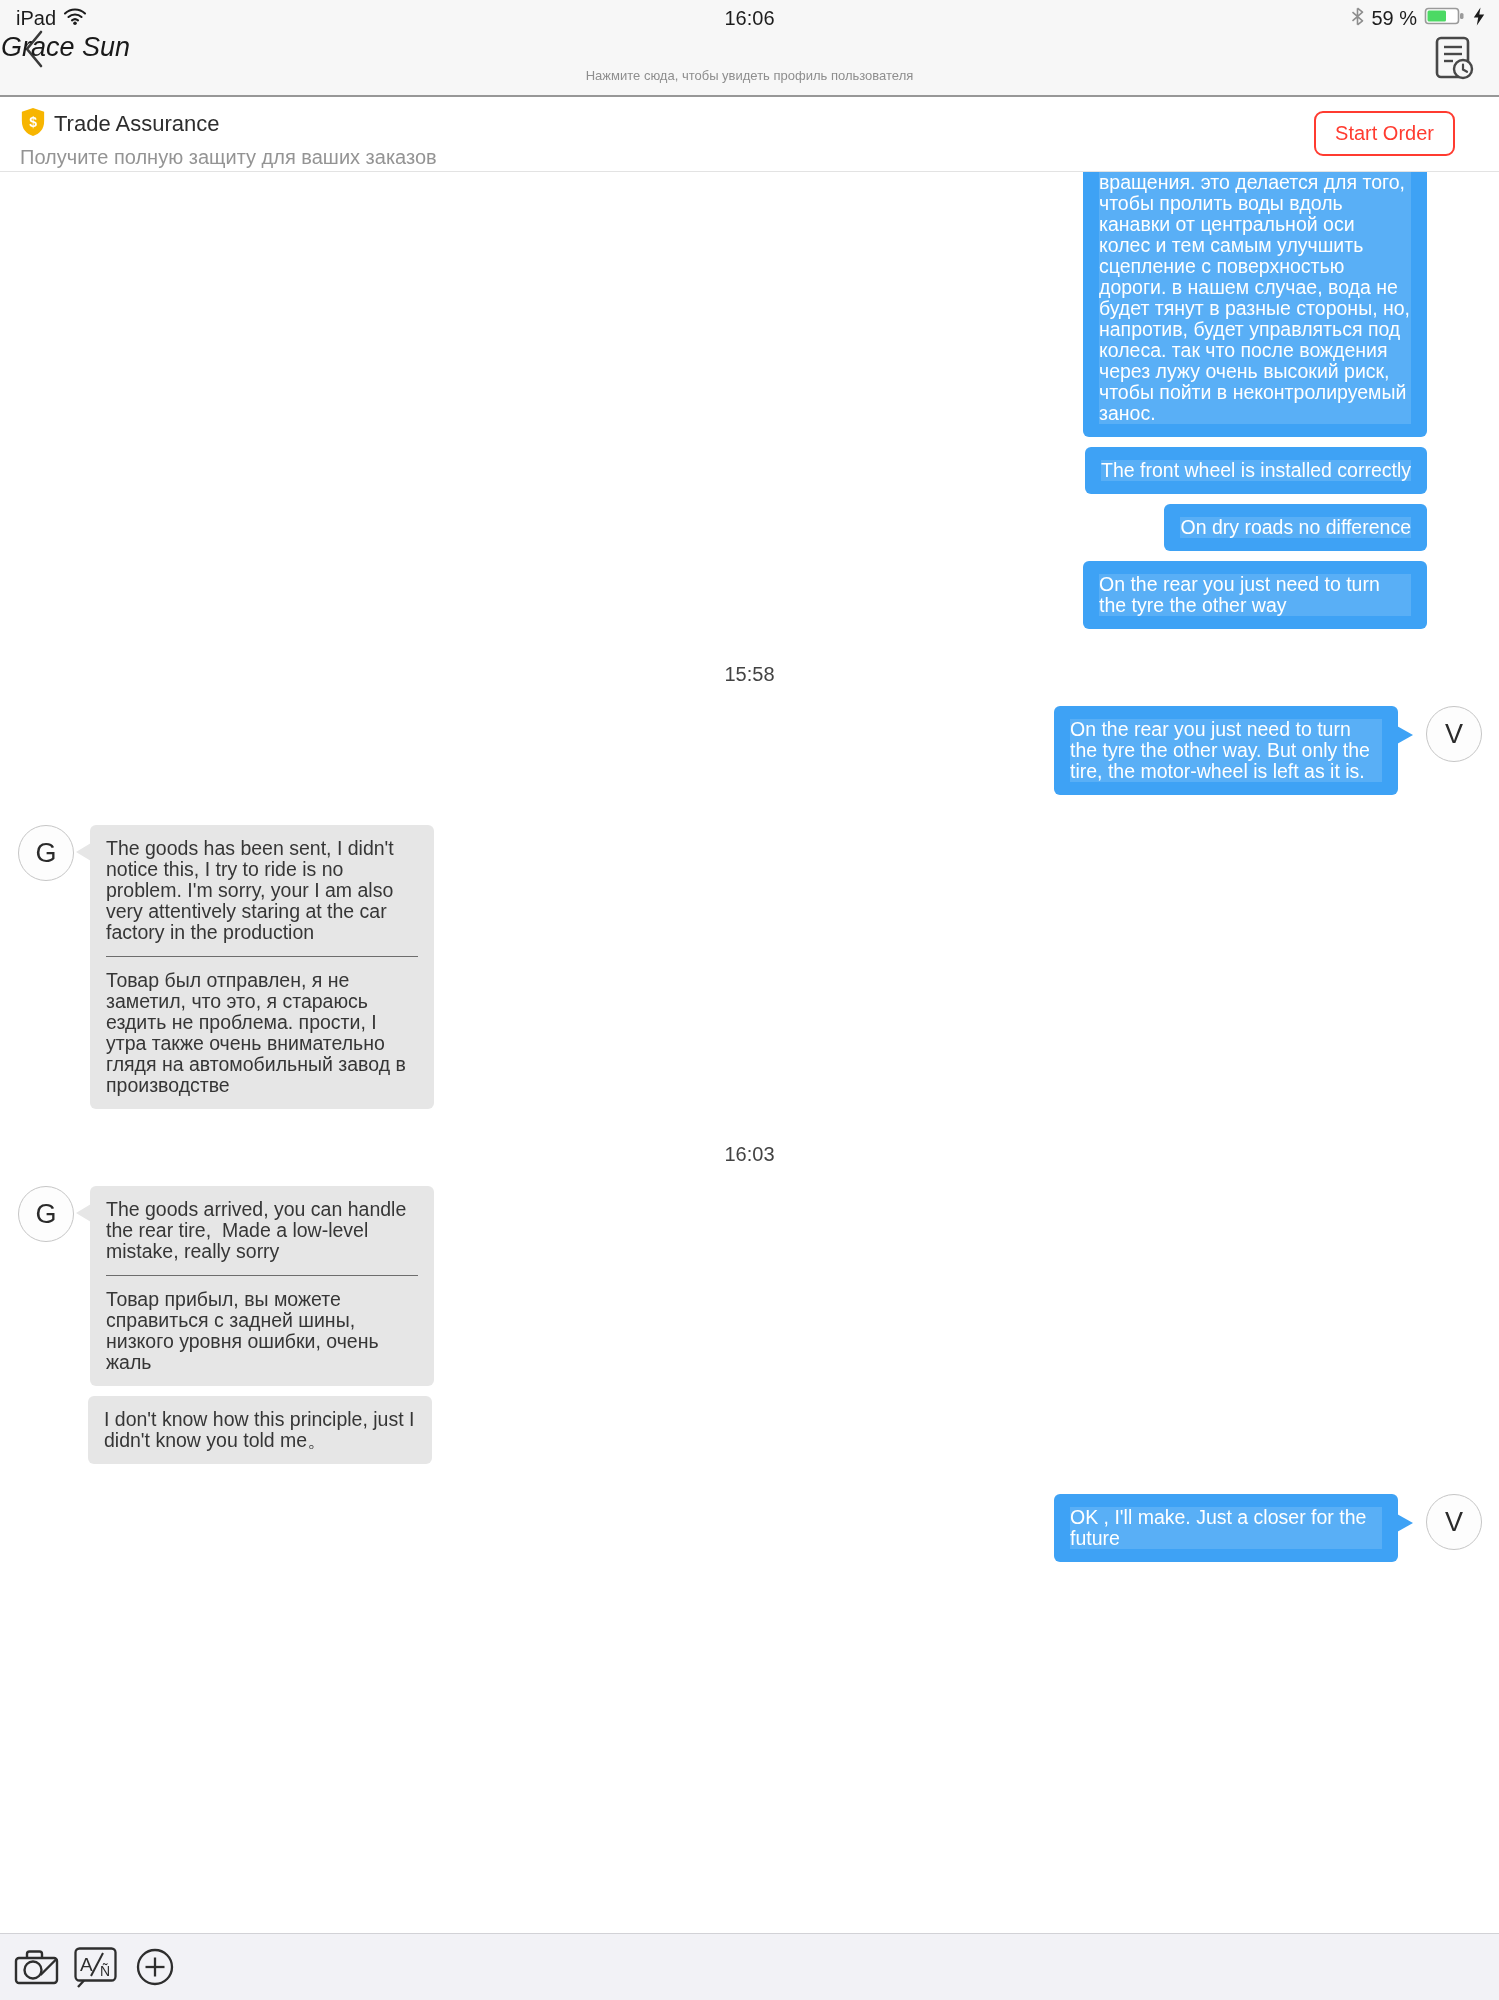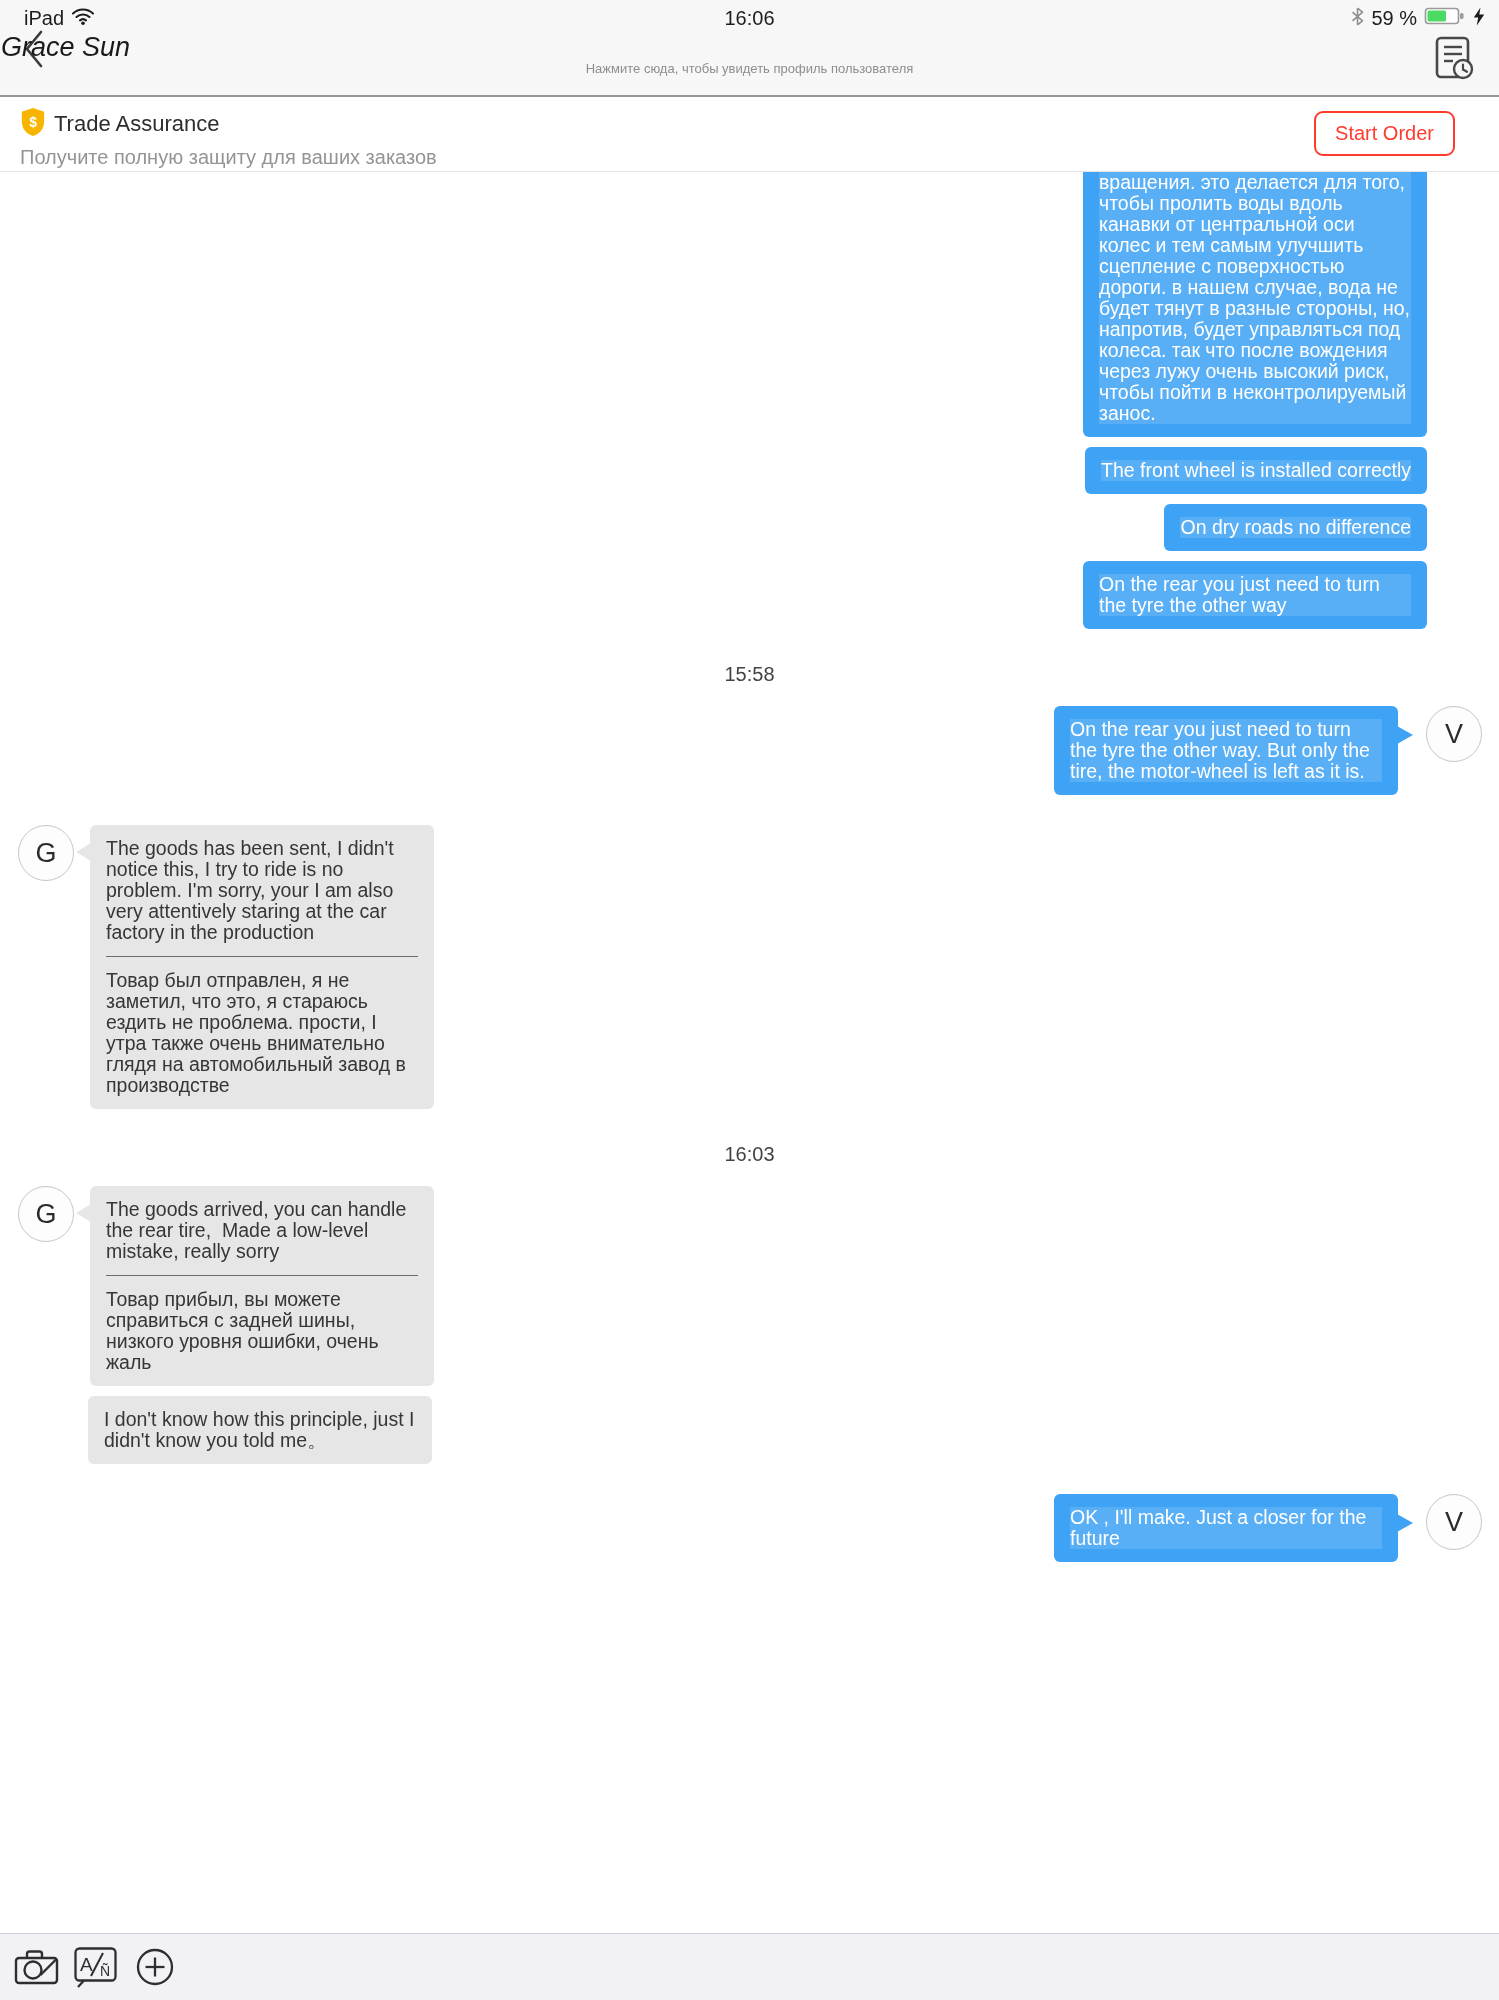--- a/index.html
+++ b/index.html
@@ -5,28 +5,28 @@
   * { margin:0; padding:0; box-sizing:border-box; }
   html,body { width:1499px; height:2000px; }
   body {
     font-family:"Liberation Sans","DejaVu Sans",sans-serif;
     background:#fff; color:#1c1c1c; overflow:hidden;
   }
   #app { width:1499px; height:2000px; display:flex; flex-direction:column; }
 
   
   .top { background:#f7f7f7; border-bottom:2px solid #979797; flex:0 0 97px; position:relative; }
-  .status-row { height:32px; display:flex; justify-content:space-between; align-items:center; padding:4px 14px 0 24px; }
+  .status-row { height:32px; display:flex; justify-content:space-between; align-items:center; padding:4px 14px 0 16px; }
   .status-left, .status-right { display:flex; align-items:center; gap:7px; }
   .carrier { font-size:20px; }
   .status-time { font-size:20px; font-weight:normal; position:absolute; left:0; right:0; text-align:center; top:7px; }
   .battery-pct { font-size:20px; }
   .header-row { position:relative; height:63px; }
   .page-title { position:absolute; left:1px; right:0; top:0; text-align:left; font-size:27px; color:#1a1a1a;font-style:italic; }
-  .page-subtitle { position:absolute; left:0; right:0; bottom:19px; text-align:center; font-size:13px; color:#8e8e8e; }
+  .page-subtitle { position:absolute; left:0; right:0; bottom:12px; text-align:center; font-size:13px; color:#8e8e8e; }
   .back-btn { position:absolute; left:22px; top:-6px; width:30px; height:46px; cursor:pointer; }
   .orders-btn { position:absolute; right:22px; top:2px; width:44px; height:50px; cursor:pointer; }
 
   
   .banner { flex:0 0 75px; background:#fff; border-bottom:1px solid #e3e3e3; position:relative; padding:10px 0 0 20px; }
   .banner-title-row { display:flex; align-items:center; gap:8px; }
   .banner-title { font-size:22px; color:#2d2d2d; }
   .banner-subtitle { font-size:20px; color:#949494; margin-top:5px; }
   .start-order-btn {
     position:absolute; right:44px; top:14px; height:45px; padding:0 19px;

